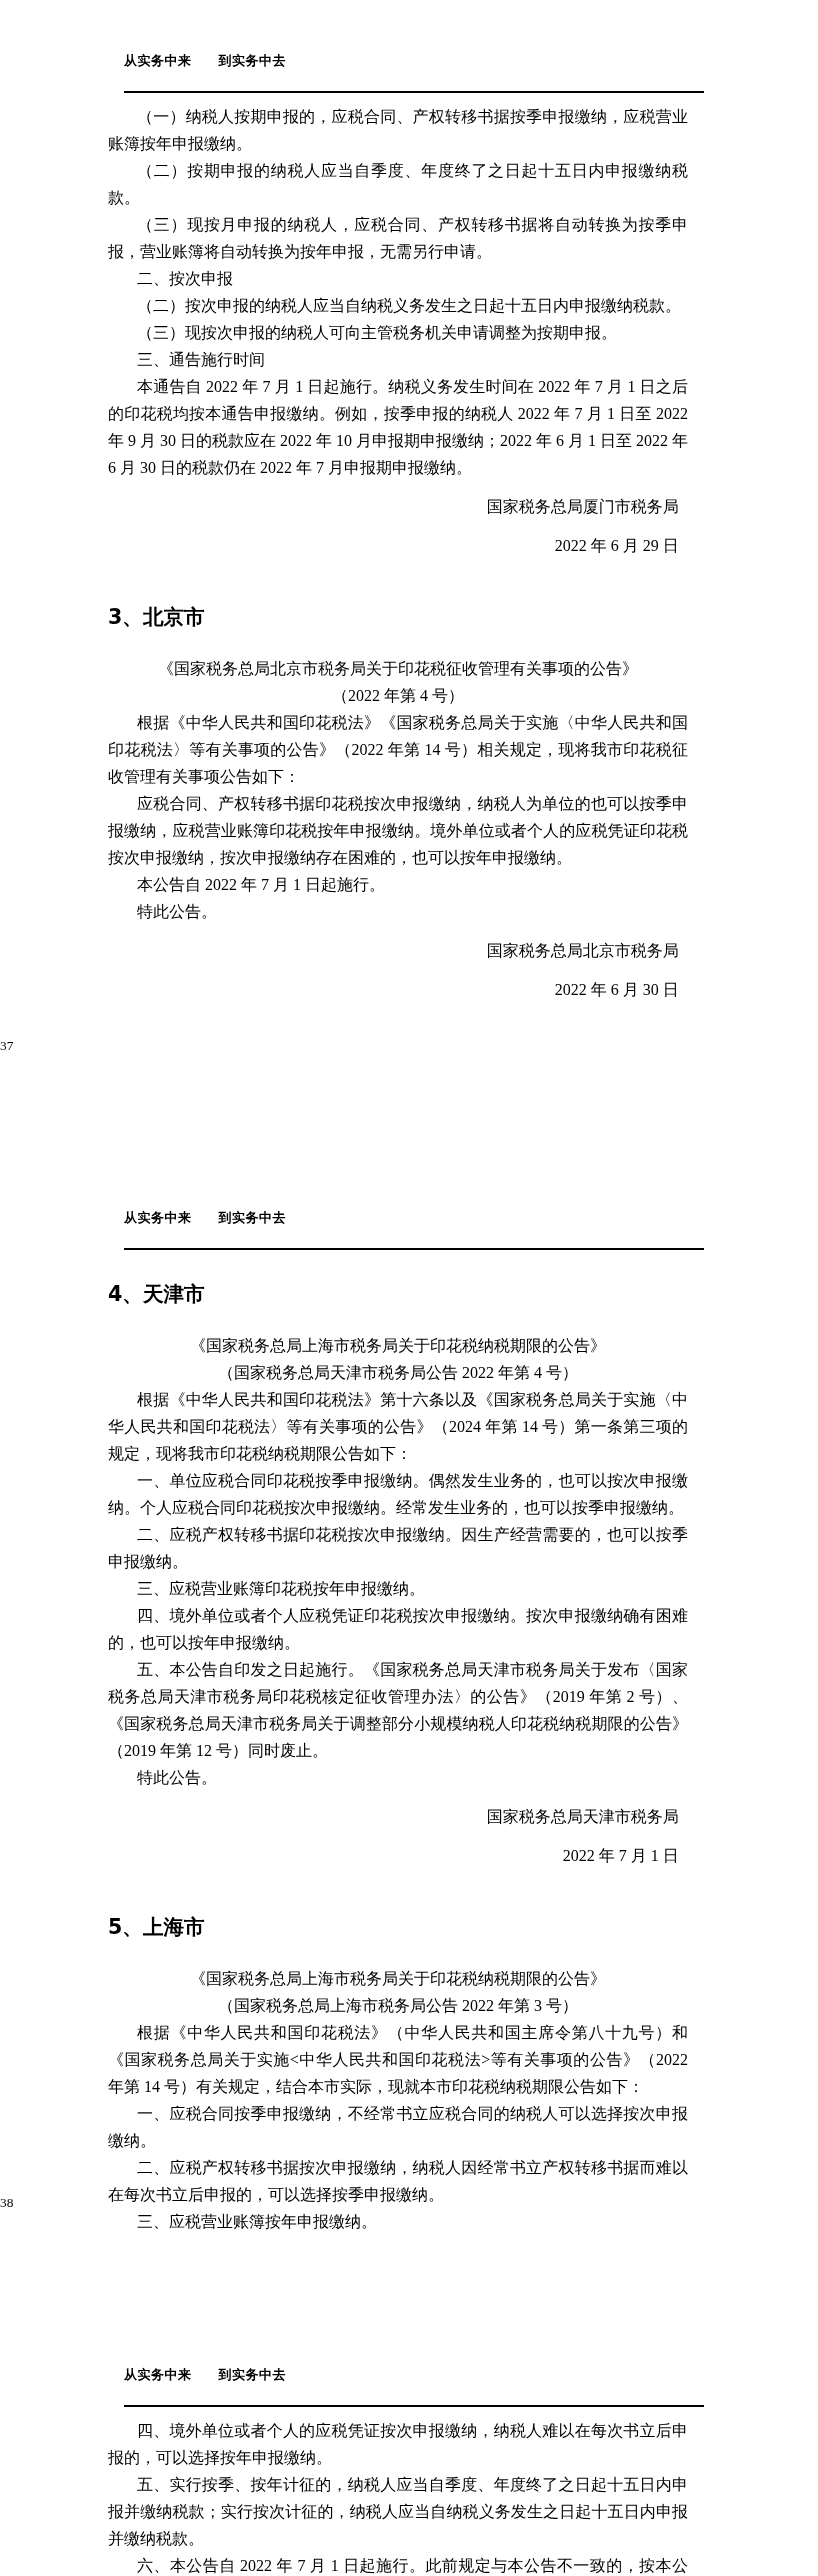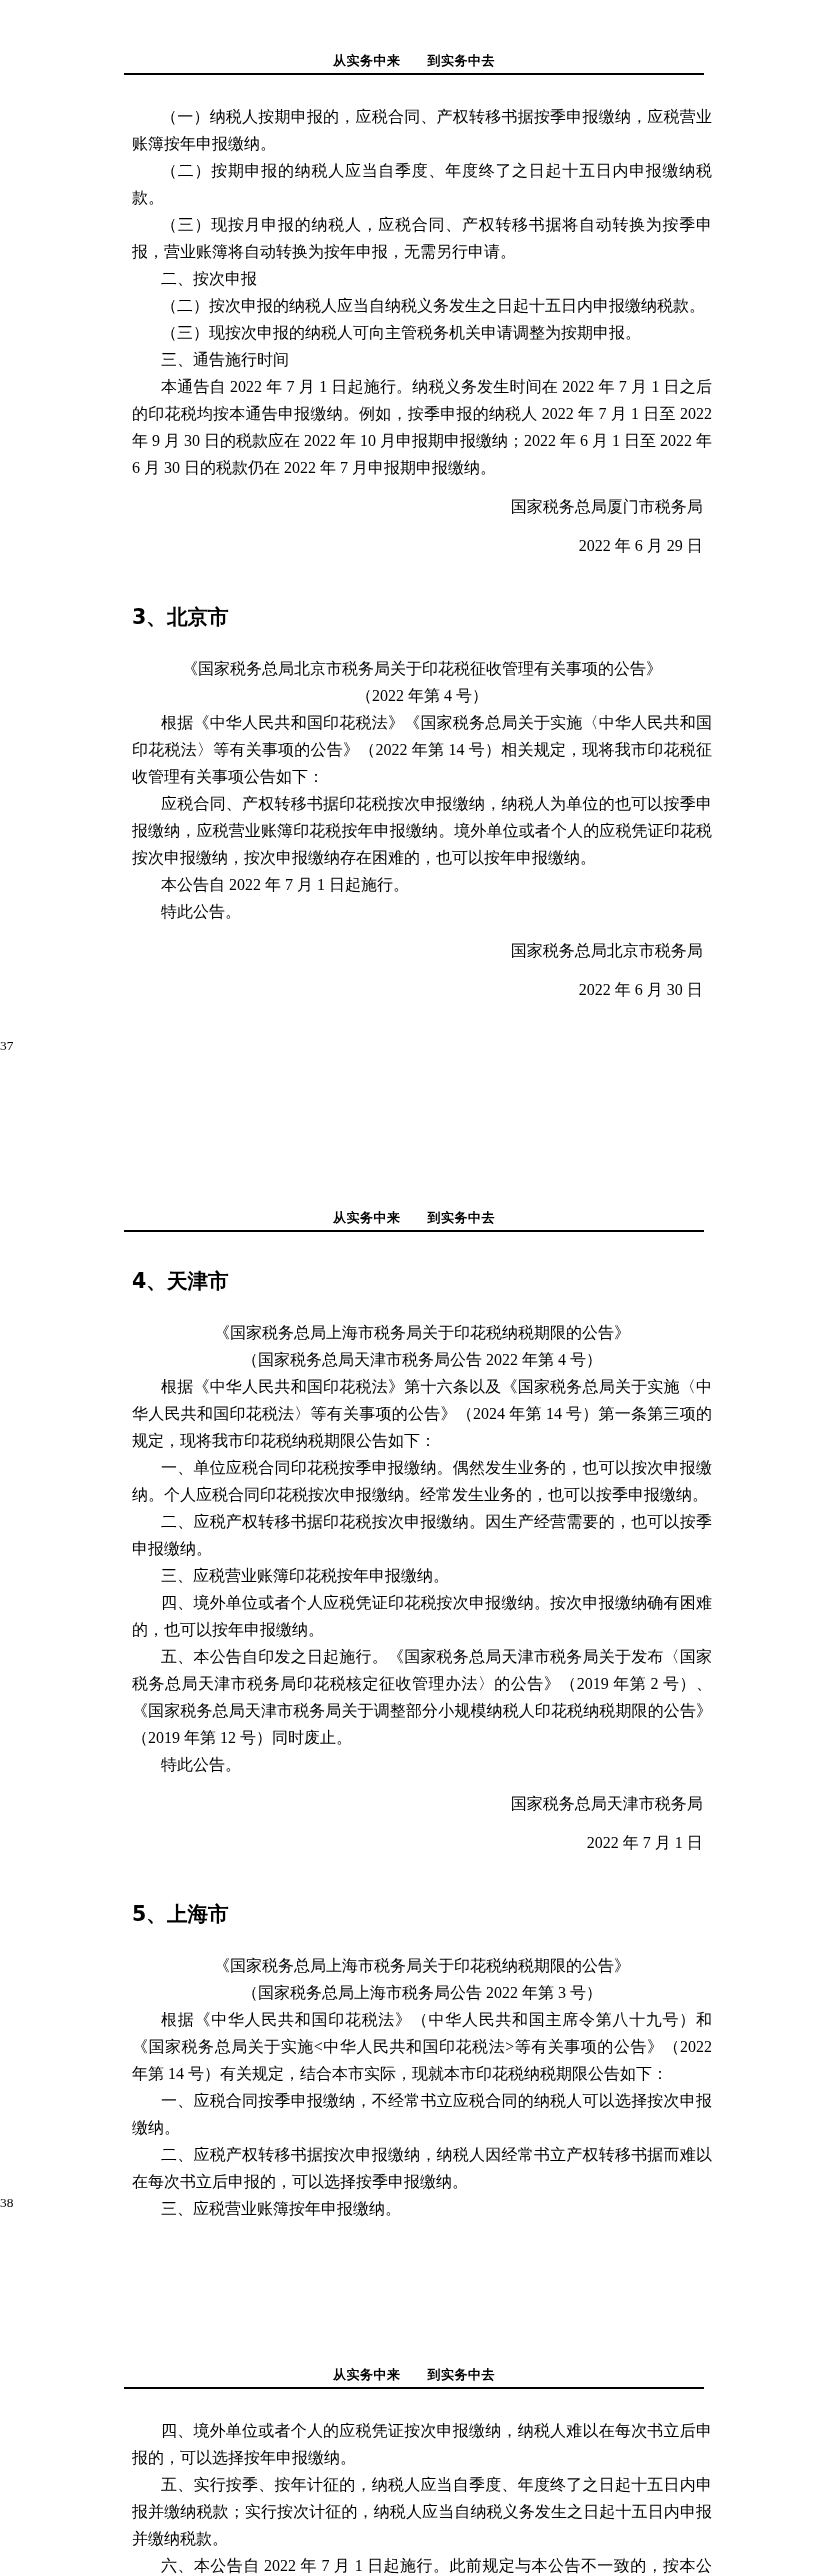--- a/index.html
+++ b/index.html
@@ -13,48 +13,48 @@
   .page {
     position:relative;
     width:818px;
     height:1157px;
     background:#fff;
     overflow:hidden;
   }
   .page-header {
     position:absolute;
     top:52px; left:124px; width:580px;
-    text-align:center;
+    text-align:left;
     font-family:"DejaVu Sans","Liberation Sans",sans-serif;
     font-weight:bold;
     font-size:13px; line-height:17.5px;
-    padding-bottom:3px;
+    padding-bottom:21px;
     border-bottom:2.1px solid #000;
     letter-spacing:0.5px;
   }
   .page-header .hgap { display:inline-block; width:27px; }
   .page-body {
     position:absolute;
-    top:103px; left:132px; width:580px;
+    top:103px; left:108px; width:580px;
     font-family:"Liberation Serif","DejaVu Serif",serif;
     font-size:16px; line-height:27px;
     text-align:justify;
   }
   .blk-body   { text-indent:29px; }
   .blk-center { text-align:left; text-align-last:center; text-indent:0; }
   .blk-right  { text-align:right;  text-align-last:right;  text-indent:0; padding-right:9.3px;margin-top:12px; }
   .blk-heading {
     font-family:"DejaVu Sans","Liberation Sans",sans-serif;
     font-weight:bold;
     font-size:20.6px; line-height:30px;
     text-align:left; text-align-last:left;
     text-indent:0;
     margin:43px 0 23px 0;
   }
-  .page-body .blk-heading:first-child { margin-top:6px; }
+  .page-body .blk-heading:first-child { margin-top:19px; }
   .page-num {
     position:absolute;
     top:1038px; left:0; width:100%;
     text-align:left;
     font-family:"Liberation Serif","DejaVu Serif",serif;
     font-size:13.4px; line-height:15.5px;
   }
 </style>
 </head>
 <body>

